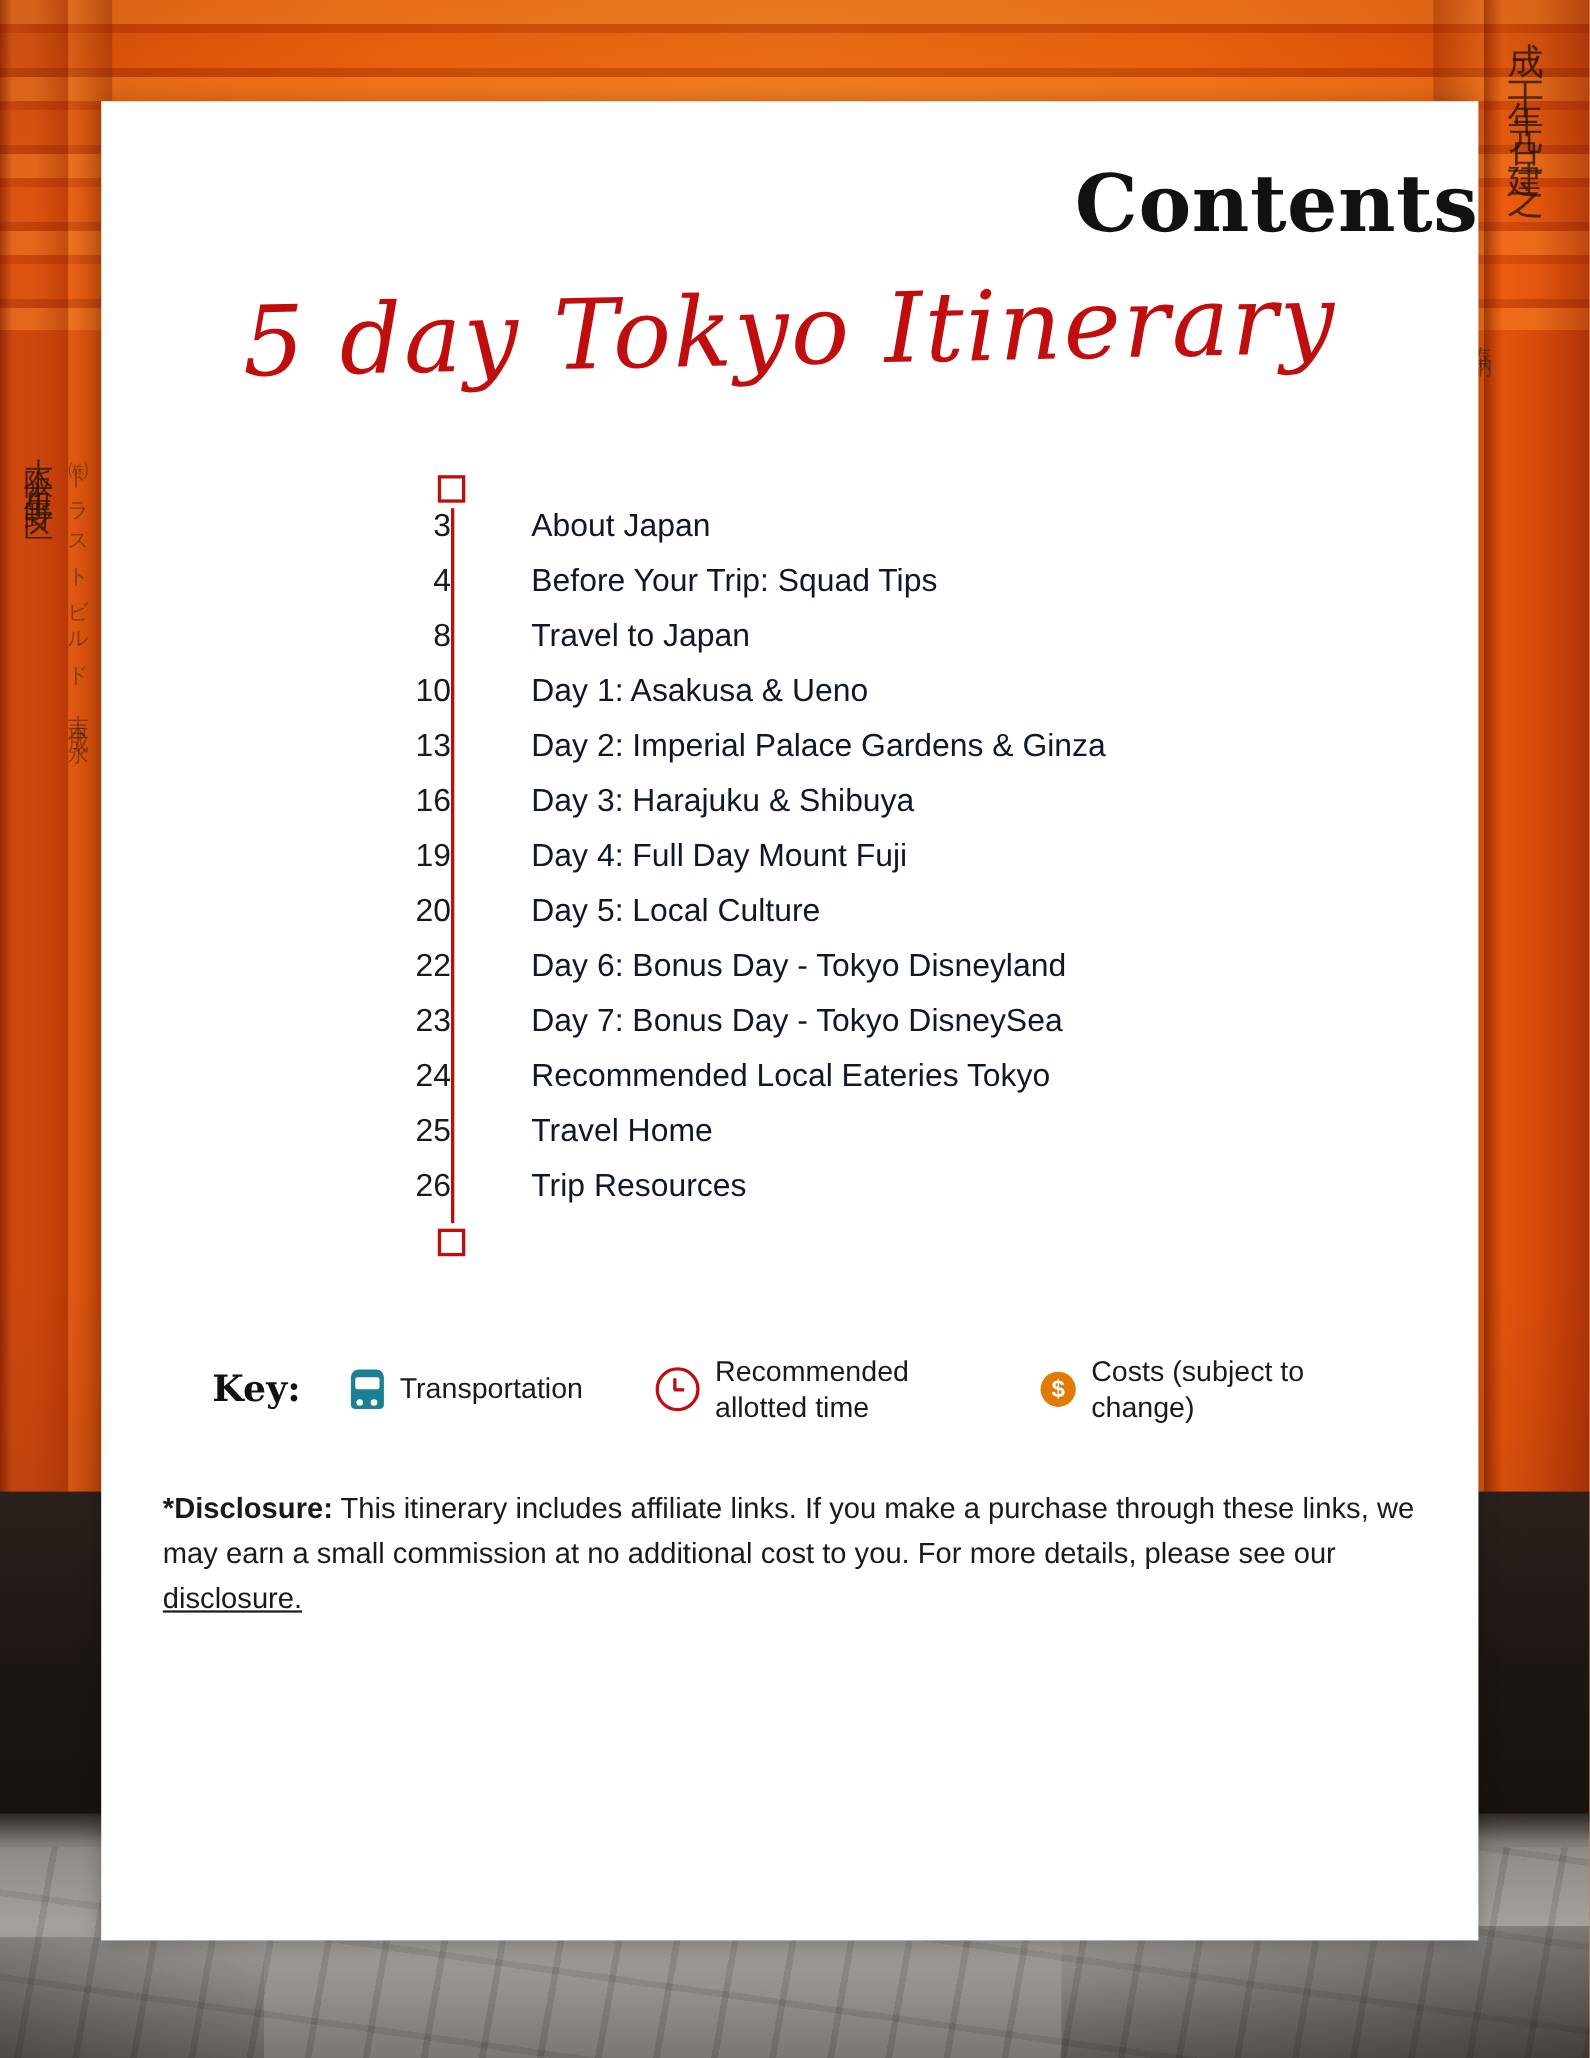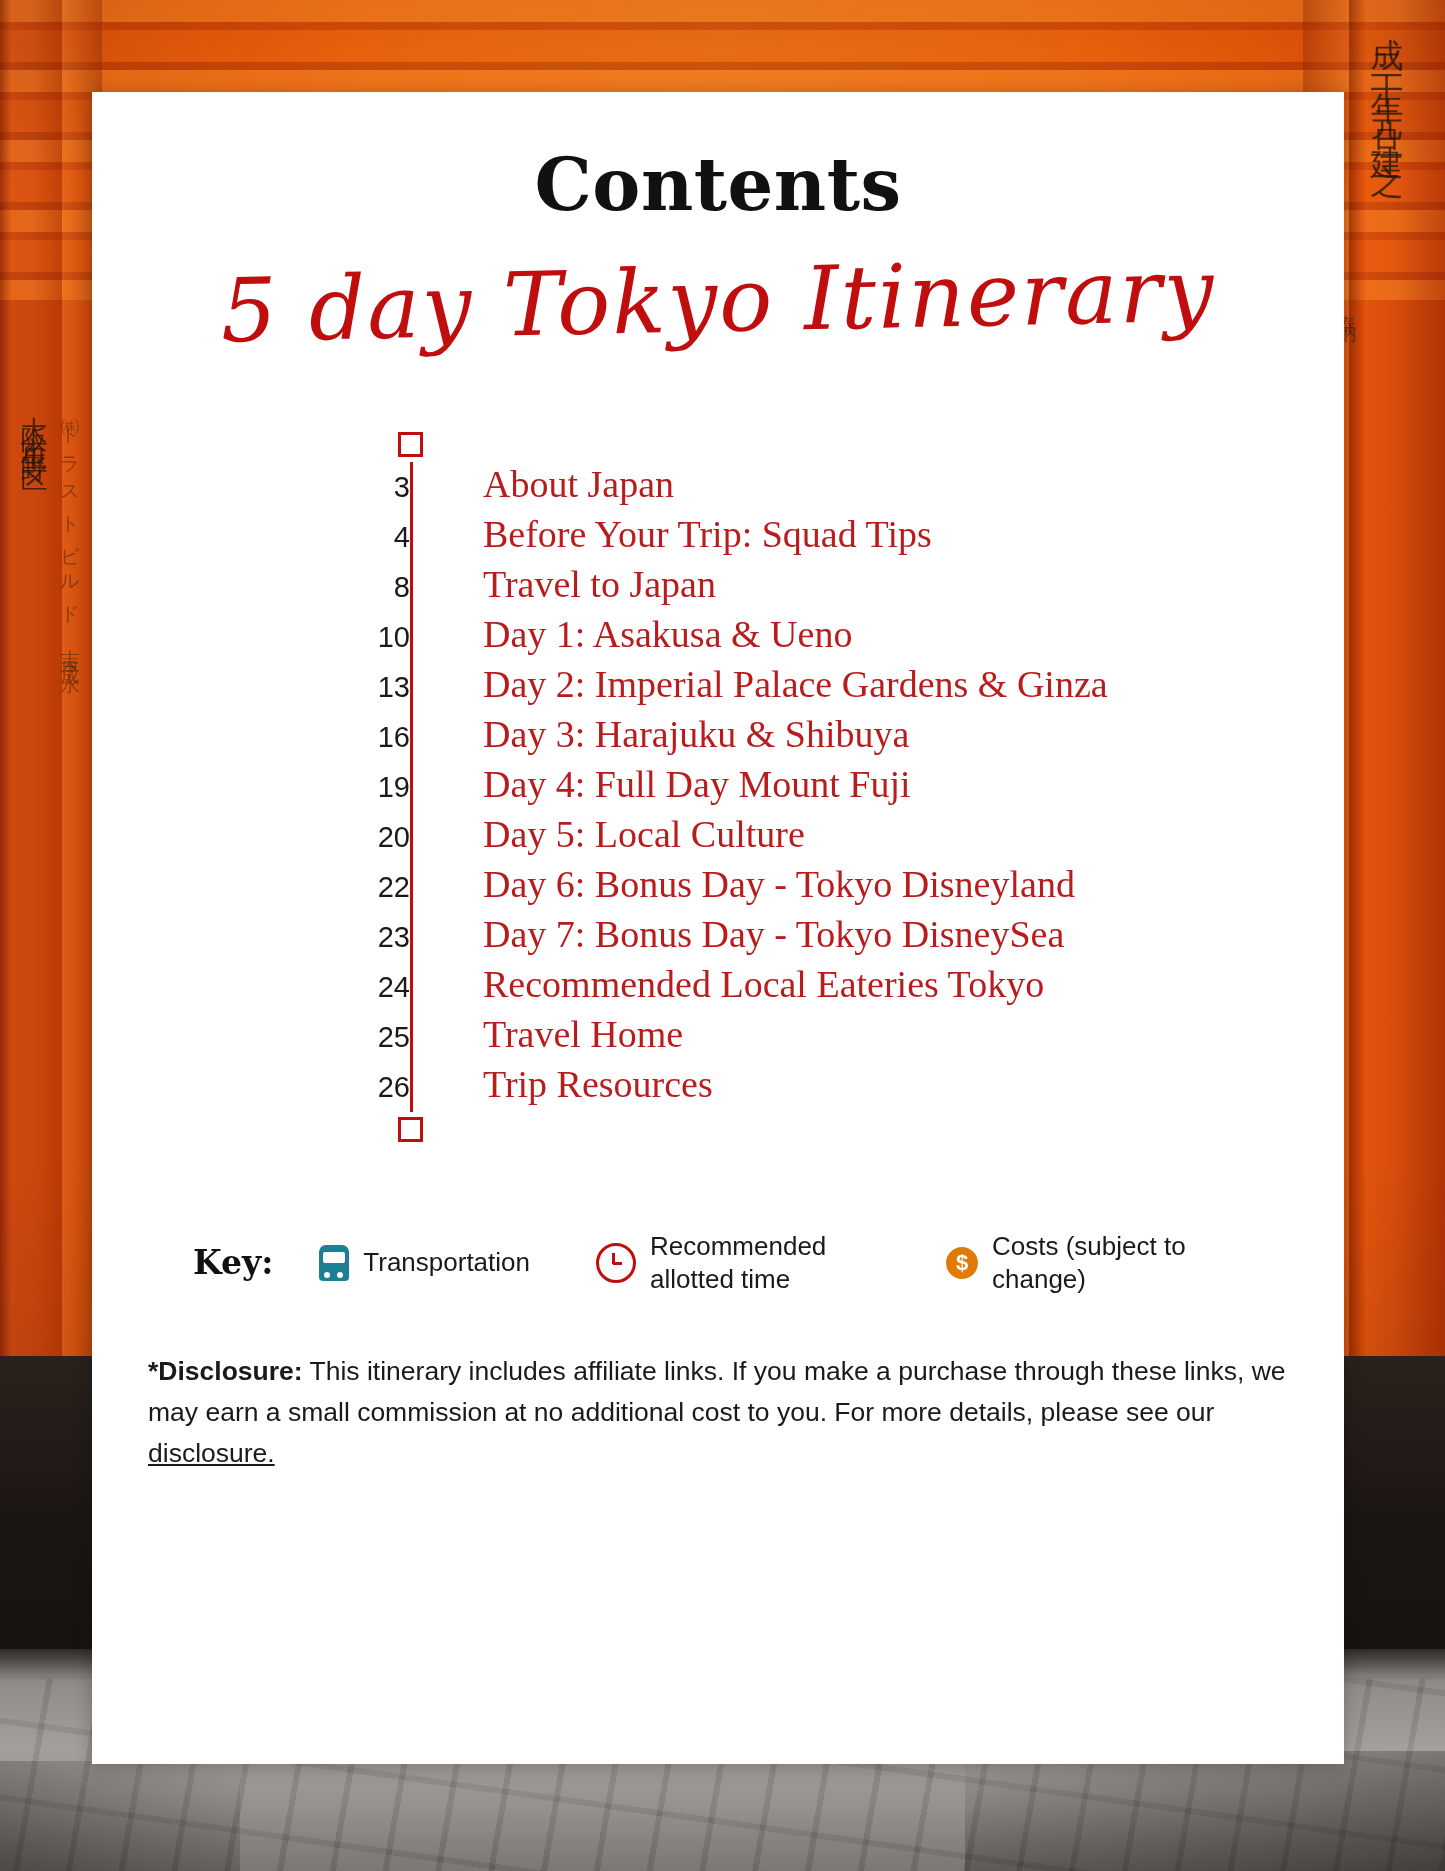--- a/index.html
+++ b/index.html
@@ -159,21 +159,21 @@
     top: 92px;
     width: 1252px;
     height: 1672px;
     background: #ffffff;
     box-shadow: 0 2px 18px rgba(0,0,0,0.25);
     box-sizing: border-box;
     padding: 0;
   }
 
   .title {
-    text-align: center;
+    text-align: right;
     font-family: "DejaVu Serif", serif;
     font-weight: 700;
     font-size: 72px;
     color: #111111;
     letter-spacing: 0.5px;
     margin: 0;
     padding-top: 50px;
   }
 
   .script-title {
@@ -220,24 +220,23 @@
     height: 50px;
   }
   .toc-page {
     width: 72px;
     text-align: right;
     font-size: 29px;
     color: #1a1a1a;
     padding-right: 38px;
   }
   .toc-label {
-    font-size: 38px;
-    color: #b91c1c;
+    font-size: 29px;
+    color: #0f172a;
     padding-left: 35px;
-    font-family: Liberation Serif, serif;
   }
 
   
   .key-row {
     display: flex;
     align-items: center;
     margin-top: 118px;
     padding-left: 56px;
     margin-left: 45px;
   }

